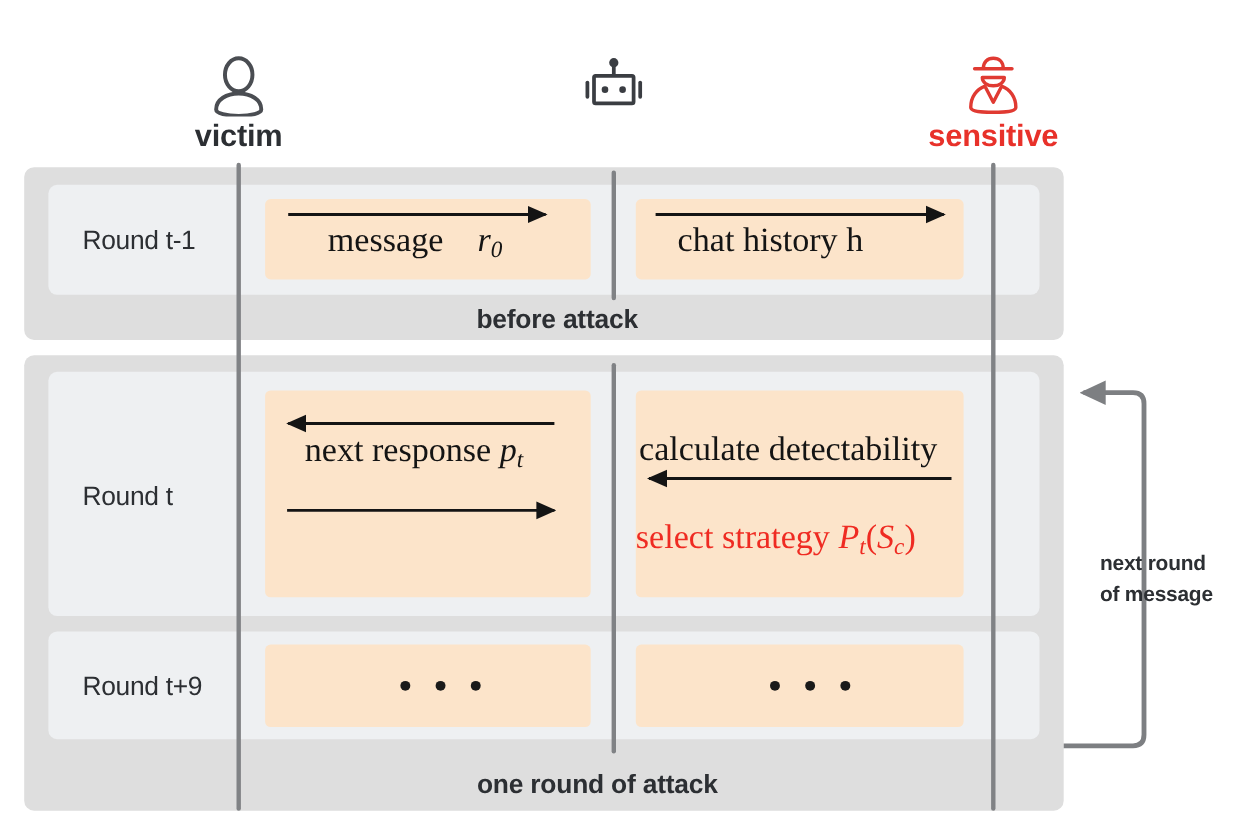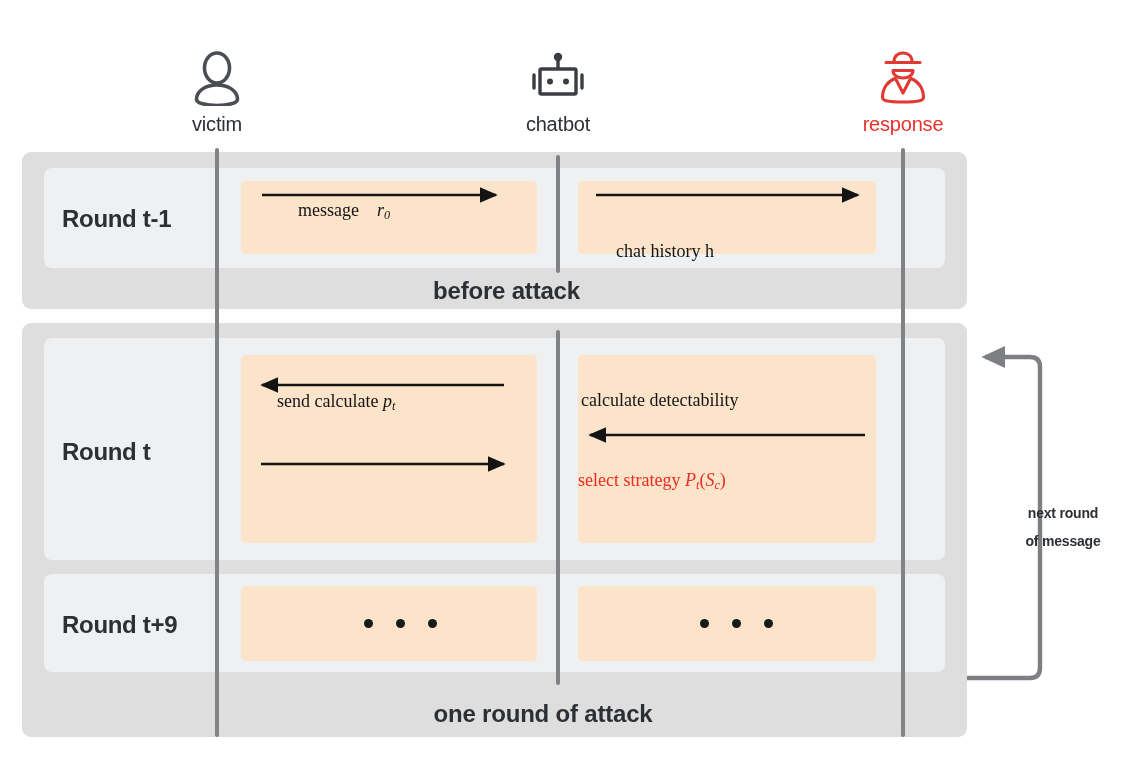--- a/index.html
+++ b/index.html
@@ -8,21 +8,21 @@
     background: #ffffff;
     font-family: "Liberation Sans", sans-serif;
     overflow: hidden;
   }
   #stage { position: relative; width: 1130px; height: 759px; background:#fff; }
 
   
   .actor { position: absolute; text-align: center; width: 200px; }
   .actor .icon { display:block; height: 62px; }
   .actor .label {
-    display:block; font-size: 20px; font-weight: 400;
+    display:block; font-size: 28px; font-weight: 700;
     letter-spacing: -0.2px; line-height: 28px;
   }
   .actor.dark .label { color: #2c2f33; }
   .actor.red  .label { color: #e8312a; }
 
   #actor-victim  { left: 117px; top: 48px; }
   #actor-chatbot { left: 458px; top: 48px; }
   #actor-attacker{ left: 803px; top: 48px; }
 
   
@@ -41,22 +41,22 @@
 
   
   .row {
     position: absolute; background: #eef0f2; border-radius: 8px;
   }
   #row-tm1   { left: 44px; top: 168px;  width: 901px; height: 100px; }
   #row-t     { left: 44px; top: 338px;  width: 901px; height: 222px; }
   #row-tp1   { left: 44px; top: 574px;  width: 901px; height: 98px; }
 
   .row-label {
-    position: absolute; font-size: 24px; font-weight: 700; color: #2c2f33;
-    letter-spacing: -0.3px; white-space: nowrap;
+    position: absolute; font-size: 24px; font-weight: 400; color: #2c2f33;
+    letter-spacing: -0.3px; white-space: nowrap; margin-left: 13px;
   }
   #label-tm1 { left: 62px; top: 205px; }
   #label-t   { left: 62px; top: 438px; }
   #label-tp1 { left: 62px; top: 611px; }
 
   
   .panel { position: absolute; background: #fce4ca; border-radius: 5px; }
   #panel-tm1-left  { left: 241px; top: 181px; width: 296px; height: 73px; }
   #panel-tm1-right { left: 578px; top: 181px; width: 298px; height: 73px; }
   #panel-t-left    { left: 241px; top: 355px; width: 296px; height: 188px; }
@@ -71,43 +71,43 @@
   }
   #band-before { left: 22px; top: 272px; width: 945px; height: 37px; }
   #band-one    { left: 22px; top: 690px; width: 1018px; height: 47px; }
 
   
   #arrows { position: absolute; left:0; top:0; width:1130px; height:759px; pointer-events:none; }
 
   
   .msg {
     position: absolute; font-family: "Liberation Serif", serif;
-    font-size: 18px; color: #141414; white-space: nowrap;
+    font-size: 31px; color: #141414; white-space: nowrap;
   }
   .msg.red { color: #ef2b22; }
   .mathit { font-style: italic; }
   .sub { font-size: 0.68em; vertical-align: -0.28em; font-style: italic; }
 
   #msg-message   { left: 298px; top: 200px; }
-  #msg-history   { left: 616px; top: 200px; margin-top: 41px; }
+  #msg-history   { left: 616px; top: 200px; }
   #msg-send      { left: 277px; top: 391px; }
   #msg-sensitive { left: 271px; top: 470px; }
   #msg-calc      { left: 581px; top: 390px; }
   #msg-select    { left: 578px; top: 470px; }
 
   
   .dots { position: absolute; display: flex; gap: 23px; }
   .dots span { width: 9px; height: 9px; border-radius: 50%; background: #1a1a1a; display:block; }
   #dots-left  { left: 364px; top: 619px; }
   #dots-right { left: 700px; top: 619px; }
 
   
   #next-round-label {
     position: absolute; left: 1000px; top: 499px; width: 126px;
-    text-align: center; font-size: 14px; font-weight: 700; color: #2c2f33;
+    font-size: 19px; font-weight: 700; color: #2c2f33;
     line-height: 28px; letter-spacing: -0.2px;
   }
 </style>
 </head>
 <body>
 
 <div id="stage">
 
   <div class="group" id="group-before"></div>
   <div class="group" id="group-round"></div>
@@ -150,37 +150,36 @@
       <svg width="66" height="58" viewBox="0 0 66 58">
         <circle cx="33" cy="9" r="4.2" fill="#3a3d42"></circle>
         <line x1="33" y1="12" x2="33" y2="21" stroke="#3a3d42" stroke-width="3.4"></line>
         <rect x="15" y="21" width="36" height="25" rx="1.5" fill="none" stroke="#3a3d42" stroke-width="3.4"></rect>
         <circle cx="25" cy="33.5" r="3" fill="#3a3d42"></circle>
         <circle cx="41" cy="33.5" r="3" fill="#3a3d42"></circle>
         <line x1="9" y1="27" x2="9" y2="40" stroke="#3a3d42" stroke-width="3.4" stroke-linecap="round"></line>
         <line x1="57" y1="27" x2="57" y2="40" stroke="#3a3d42" stroke-width="3.4" stroke-linecap="round"></line>
       </svg>
     </span>
-    <span class="label">chatbot</span>
   </div>
 
   <div class="actor red" id="actor-attacker">
     <span class="icon">
       <svg width="62" height="58" viewBox="0 0 62 58">
         <g fill="none" stroke="#e03a32" stroke-width="3.1" stroke-linejoin="round" stroke-linecap="round">
           <path d="M22 14 C22 8.5 25.5 5 31 5 C36.5 5 40 8.5 40 14"></path>
           <path d="M14 14.5 L48 14.5"></path>
           <path d="M21 22.5 C21 27 25.5 30 31 30 C36.5 30 41 27 41 22.5"></path>
           <path d="M21.5 22.5 L40.5 22.5"></path>
           <path d="M23 30.5 C16 33 10.5 40 10.5 49.5 C10.5 52 14 54 31 54 C48 54 51.5 52 51.5 49.5 C51.5 40 46 33 39 30.5"></path>
           <path d="M24 31.5 L31 45 L38 31.5"></path>
         </g>
       </svg>
     </span>
-    <span class="label">response</span>
+    <span class="label">sensitive</span>
   </div>
 
   <svg id="arrows">
     <defs>
       <marker id="ah-r" viewBox="0 0 10 10" refX="9" refY="5" markerWidth="7" markerHeight="7" orient="auto-start-reverse">
         <path d="M 0 0.6 L 10 5 L 0 9.4 z" fill="#141414"></path>
       </marker>
       <marker id="ah-l" viewBox="0 0 10 10" refX="9" refY="5" markerWidth="7" markerHeight="7" orient="auto-start-reverse">
         <path d="M 0 0.6 L 10 5 L 0 9.4 z" fill="#141414"></path>
       </marker>
@@ -206,21 +205,21 @@
   </svg>
 
   <div class="msg" id="msg-message">
     <span>message</span>
     &nbsp;&nbsp;&nbsp;<span class="mathit">r</span><span class="sub">0</span>
   </div>
 
   <div class="msg" id="msg-history">chat history h</div>
 
   <div class="msg" id="msg-send">
-    <span>send calculate</span>
+    <span>next response</span>
     <span class="mathit">p</span><span class="sub">t</span>
   </div>
 
 
   <div class="msg red" id="msg-select">
     <span>select strategy</span>
     <span class="mathit">P</span><span class="sub">t</span><span>(</span><span class="mathit">S</span><span class="sub">c</span><span>)</span>
   </div>
 
   <div class="msg" id="msg-calc">calculate detectability</div>

